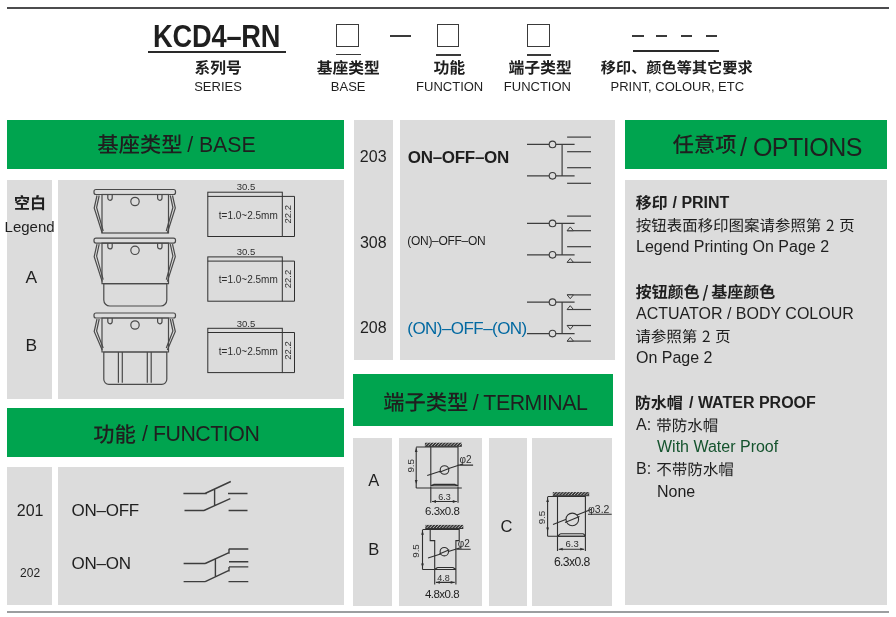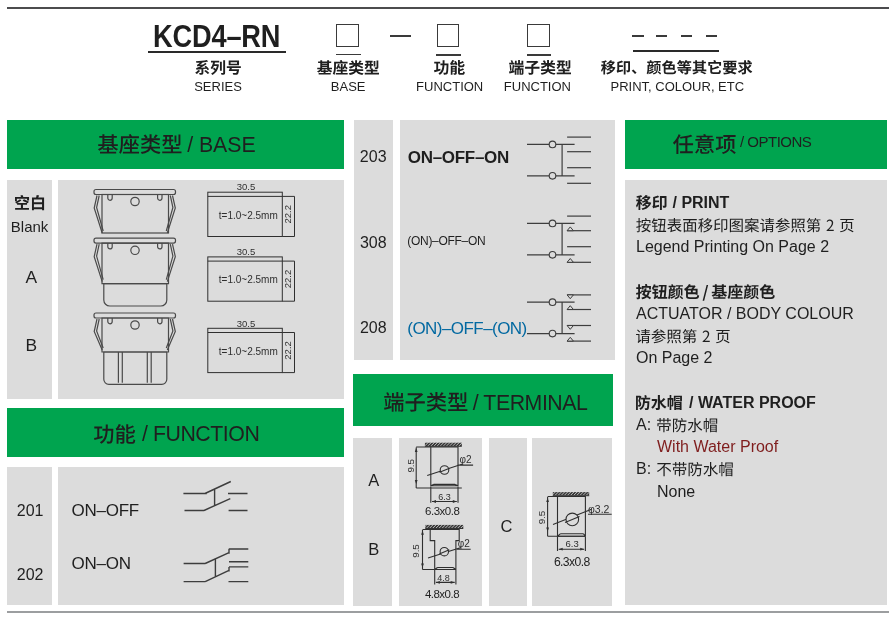--- a/index.html
+++ b/index.html
@@ -106,21 +106,21 @@
 <div style="position:absolute;left:472.8px;top:390.5px;font-size:21.3px;font-weight:400;color:#1f1f1f;white-space:nowrap;line-height:normal;letter-spacing:-0.45px">/ TERMINAL</div>
 
 <div class="gh" style="left:624.5px;top:120px;width:262.5px;height:49px"></div>
 
 <svg style="position:absolute;left:672.5px;top:134.4px;overflow:visible" width="62.8" height="20.0" viewBox="0 0 62.84 19.98">
     <g transform="scale(0.02130,-0.02130) translate(-18.0,-854.0)">
       <path d="M350 43V-47H948V43H693V329H962V421H693V684C779 701 861 721 929 744L859 824C735 779 525 740 342 716C352 694 366 659 370 635C443 644 520 654 597 667V421H310V329H597V43ZM282 843C223 689 123 539 18 443C36 420 65 369 75 346C110 380 145 420 178 464V-83H271V603C311 670 347 742 375 813ZM1293 150V31C1293 -52 1320 -75 1434 -75C1457 -75 1587 -75 1611 -75C1698 -75 1724 -48 1735 65C1710 70 1673 83 1653 96C1649 14 1643 3 1602 3C1572 3 1465 3 1443 3C1393 3 1384 7 1384 32V150ZM1735 136C1784 81 1837 6 1858 -43L1939 -5C1916 45 1861 118 1811 170ZM1173 160C1148 102 1102 31 1052 -12L1130 -59C1182 -11 1222 64 1252 126ZM1275 319H1728V261H1275ZM1275 435H1728V378H1275ZM1186 497V199H1440L1402 162C1457 134 1526 88 1559 56L1617 115C1588 140 1537 174 1489 199H1822V497ZM1352 703H1647C1638 677 1623 644 1609 616H1388C1382 641 1367 676 1352 703ZM1435 836C1444 818 1453 798 1461 778H1117V703H1331L1264 689C1275 667 1286 640 1293 616H1070V541H1934V616H1706L1747 690L1680 703H1882V778H1565C1555 803 1540 832 1526 854ZM2610 493V285C2610 183 2580 60 2310 -11C2330 -29 2358 -64 2370 -84C2652 4 2705 150 2705 284V493ZM2688 83C2763 35 2859 -35 2905 -82L2968 -16C2919 29 2821 96 2747 141ZM2025 195 2048 96C2143 128 2266 170 2383 211L2371 291L2257 259V641H2366V731H2042V641H2163V232ZM2414 625V153H2507V541H2805V156H2901V625H2666C2680 653 2695 685 2710 717H2960V802H2382V717H2599C2590 686 2579 653 2568 625Z" fill="#1f1f1f"></path>
     </g>
   </svg>
 
-<div style="position:absolute;left:740.0px;top:132.9px;font-size:15px;font-weight:400;color:#1f1f1f;white-space:nowrap;line-height:normal;letter-spacing:-0.5px">/ OPTIONS</div>
+<div style="position:absolute;left:740.0px;top:132.9px;font-size:25px;font-weight:400;color:#1f1f1f;white-space:nowrap;line-height:normal;letter-spacing:-0.5px">/ OPTIONS</div>
 
 <div class="p" style="left:7px;top:180px;width:44.5px;height:219px"></div>
 
 <div class="p" style="left:58px;top:180px;width:286px;height:219px"></div>
 
 <div class="p" style="left:7px;top:467px;width:44.5px;height:138px"></div>
 
 <div class="p" style="left:58px;top:467px;width:286px;height:138px"></div>
 
 <div class="p" style="left:354.3px;top:120px;width:38.4px;height:240px"></div>
@@ -136,21 +136,21 @@
 <div class="p" style="left:532.3px;top:438px;width:80.1px;height:168px"></div>
 
 <div class="p" style="left:624.5px;top:180px;width:262.5px;height:425px"></div>
 
 <svg style="position:absolute;left:15.4px;top:194.9px;overflow:visible" width="29.1" height="15.2" viewBox="0 0 29.09 15.15">
     <g transform="scale(0.01600,-0.01600) translate(-62.0,-859.0)">
       <path d="M540 508C640 459 783 384 852 340L934 436C858 479 711 547 617 590ZM377 589C290 524 179 469 69 435L137 326L192 351V249H432V53H69V-56H935V53H560V249H815V356H203C295 400 389 457 460 515ZM402 824C414 798 426 766 436 737H62V491H180V628H815V511H940V737H584C570 774 547 822 530 859ZM1416 854C1409 809 1393 753 1376 704H1123V-88H1244V-23H1752V-87H1880V704H1514C1534 743 1554 788 1573 833ZM1244 98V285H1752V98ZM1244 404V582H1752V404Z" fill="#1f1f1f"></path>
     </g>
   </svg>
 
-<div style="position:absolute;left:29.6px;top:217.8px;font-size:15.0px;font-weight:400;color:#1f1f1f;white-space:nowrap;line-height:normal;transform:translateX(-50%);transform-origin:0 50%">Blank</div>
+<div style="position:absolute;left:29.6px;top:217.8px;font-size:15.0px;font-weight:400;color:#1f1f1f;white-space:nowrap;line-height:normal;transform:translateX(-50%);transform-origin:0 50%">Legend</div>
 
 <div style="position:absolute;left:31.4px;top:266.8px;font-size:17.4px;font-weight:400;color:#1f1f1f;white-space:nowrap;line-height:normal;transform:translateX(-50%);transform-origin:0 50%">A</div>
 
 <div style="position:absolute;left:31.4px;top:334.9px;font-size:17.4px;font-weight:400;color:#1f1f1f;white-space:nowrap;line-height:normal;transform:translateX(-50%);transform-origin:0 50%">B</div>
 
 <svg style="position:absolute;left:58px;top:180px" width="286" height="219" viewBox="0 0 286 219">
 <g fill="none" stroke="#4a4a4a" stroke-width="1.2">
 <rect x="36" y="9.5" width="81.5" height="5" rx="2"></rect>
       <path d="M49.8,14.5 v3.6 a2.2,2.2 0 0 0 4.4,0 v-3.6"></path>
       <path d="M99.6,14.5 v3.6 a2.2,2.2 0 0 0 4.4,0 v-3.6"></path>
@@ -214,21 +214,21 @@
     </g>
     <text x="188" y="146.5" font-size="9.5" fill="#2f2f2f" text-anchor="middle">30.5</text>
     <text x="190.3" y="174.60000000000002" font-size="10" fill="#2f2f2f" text-anchor="middle">t=1.0~2.5mm</text>
     <text x="230.2" y="173.60000000000002" font-size="9.5" fill="#2f2f2f" text-anchor="middle" transform="rotate(-90 230.2 170.4)">22.2</text>
 </svg>
 
 <div style="position:absolute;left:30.1px;top:501.8px;font-size:16.0px;font-weight:400;color:#1f1f1f;white-space:nowrap;line-height:normal;transform:translateX(-50%);transform-origin:0 50%">201</div>
 
 <div style="position:absolute;left:71.5px;top:500.5px;font-size:17.0px;font-weight:400;color:#1f1f1f;white-space:nowrap;line-height:normal;letter-spacing:-0.25px">ON–OFF</div>
 
-<div style="position:absolute;left:30.1px;top:566.1px;font-size:16.0px;font-weight:400;color:#1f1f1f;white-space:nowrap;line-height:normal;transform:translateX(-50%);transform-origin:0 50%">202</div>
+<div style="position:absolute;left:30.1px;top:566.1px;font-size:12px;font-weight:400;color:#1f1f1f;white-space:nowrap;line-height:normal;transform:translateX(-50%);transform-origin:0 50%">202</div>
 
 <div style="position:absolute;left:71.5px;top:554px;font-size:17.0px;font-weight:400;color:#1f1f1f;white-space:nowrap;line-height:normal;letter-spacing:-0.25px">ON–ON</div>
 
 <svg style="position:absolute;left:58px;top:467px" width="286" height="138" viewBox="0 0 286 138">
 <g fill="none" stroke="#3d3d3d" stroke-width="1.4">
 
 <path d="M125.4,26.5 H148.8 M147,26.5 L172.8,14.5 M170,26.5 H189.5 M156.6,22 V39.1 M126.5,43.5 H146 M146,43.5 L172.3,31.6 M170.6,43.5 H189.5"></path>
 
 <path d="M125.6,96.5 H147.2 M147.2,96.5 L171,85.7 M171,81.7 V86.8 M171,82 H190.3 M171,94.8 H190.3 M157.4,91.8 V109.8 M125.6,114.6 H147.2 M147.2,114.6 L171,103.3 M171,99.9 V104.4 M171,99.9 H190.3 M170.5,114.6 H190.3"></path>
 </g>
@@ -422,21 +422,21 @@
 <div style="position:absolute;left:689.0px;top:393.8px;font-size:16.0px;font-weight:700;color:#1f1f1f;white-space:nowrap;line-height:normal">/ WATER PROOF</div>
 
 <div style="position:absolute;left:636.0px;top:416.0px;font-size:16.0px;font-weight:400;color:#1f1f1f;white-space:nowrap;line-height:normal">A:</div>
 
 <svg style="position:absolute;left:657.0px;top:417.9px;overflow:visible" width="60.2" height="14.3" viewBox="0 0 60.17 14.26">
     <g transform="scale(0.01550,-0.01550) translate(-51.0,-839.0)">
       <path d="M78 504V301H151V439H458V326H187V10H262V259H458V-80H535V259H754V91C754 79 750 76 737 75C723 75 679 74 626 76C637 57 647 30 651 10C719 10 765 10 793 22C822 32 830 52 830 90V326H535V439H847V301H924V504ZM716 835V721H535V835H460V721H289V835H214V721H51V655H214V553H289V655H460V555H535V655H716V550H790V655H951V721H790V835ZM1600 822C1618 774 1638 710 1647 672L1718 693C1709 730 1688 792 1669 838ZM1372 672V601H1531C1524 333 1504 98 1282 -22C1300 -35 1322 -60 1332 -77C1507 20 1568 184 1591 380H1816C1807 123 1795 27 1774 4C1765 -6 1755 -9 1737 -8C1717 -8 1665 -8 1610 -3C1623 -24 1632 -55 1633 -77C1686 -79 1741 -81 1770 -77C1801 -74 1821 -67 1839 -44C1870 -8 1881 104 1892 414C1892 425 1892 449 1892 449H1598C1601 498 1604 549 1605 601H1952V672ZM1082 797V-80H1153V729H1300C1277 658 1246 564 1215 489C1291 408 1310 339 1310 283C1310 252 1304 224 1289 213C1279 207 1268 203 1255 203C1237 203 1216 203 1192 204C1204 185 1210 156 1211 136C1235 135 1262 135 1284 137C1304 140 1323 146 1338 157C1367 177 1379 220 1379 275C1379 339 1362 412 1284 498C1320 580 1360 685 1391 770L1340 801L1328 797ZM2071 584V508H2317C2269 310 2166 159 2039 76C2057 65 2087 36 2100 18C2241 118 2358 306 2407 568L2358 587L2344 584ZM2817 652C2768 584 2689 495 2623 433C2592 485 2564 540 2542 596V838H2462V22C2462 5 2456 1 2440 0C2424 -1 2372 -1 2314 1C2326 -22 2339 -59 2343 -81C2420 -81 2469 -79 2500 -65C2530 -52 2542 -28 2542 23V445C2633 264 2763 106 2919 24C2932 46 2957 77 2975 93C2854 149 2745 253 2660 377C2730 436 2819 527 2885 604ZM3447 803V462H3516V744H3860V462H3933V803ZM3548 666V613H3831V666ZM3548 536V482H3831V536ZM3066 650V126H3124V583H3197V-80H3262V583H3340V211C3340 203 3338 201 3331 200C3323 200 3305 200 3280 201C3290 183 3299 154 3301 136C3335 136 3358 137 3376 149C3393 161 3397 182 3397 209V650H3262V839H3197V650ZM3542 222H3836V147H3542ZM3542 278V348H3836V278ZM3542 92H3836V15H3542ZM3474 409V-78H3542V-45H3836V-78H3906V409Z" fill="#1f1f1f"></path>
     </g>
   </svg>
 
-<div style="position:absolute;left:657.0px;top:438.2px;font-size:16.0px;font-weight:400;color:#7f1d1d;white-space:nowrap;line-height:normal">With Water Proof</div>
+<div style="position:absolute;left:657.0px;top:438.2px;font-size:16.0px;font-weight:400;color:#14532d;white-space:nowrap;line-height:normal">With Water Proof</div>
 
 <div style="position:absolute;left:636.0px;top:460.4px;font-size:16.0px;font-weight:400;color:#1f1f1f;white-space:nowrap;line-height:normal">B:</div>
 
 <svg style="position:absolute;left:657.0px;top:462.3px;overflow:visible" width="75.8" height="14.3" viewBox="0 0 75.78 14.26">
     <g transform="scale(0.01550,-0.01550) translate(-44.0,-839.0)">
       <path d="M559 478C678 398 828 280 899 203L960 261C885 338 733 450 615 526ZM69 770V693H514C415 522 243 353 44 255C60 238 83 208 95 189C234 262 358 365 459 481V-78H540V584C566 619 589 656 610 693H931V770ZM1078 504V301H1151V439H1458V326H1187V10H1262V259H1458V-80H1535V259H1754V91C1754 79 1750 76 1737 75C1723 75 1679 74 1626 76C1637 57 1647 30 1651 10C1719 10 1765 10 1793 22C1822 32 1830 52 1830 90V326H1535V439H1847V301H1924V504ZM1716 835V721H1535V835H1460V721H1289V835H1214V721H1051V655H1214V553H1289V655H1460V555H1535V655H1716V550H1790V655H1951V721H1790V835ZM2600 822C2618 774 2638 710 2647 672L2718 693C2709 730 2688 792 2669 838ZM2372 672V601H2531C2524 333 2504 98 2282 -22C2300 -35 2322 -60 2332 -77C2507 20 2568 184 2591 380H2816C2807 123 2795 27 2774 4C2765 -6 2755 -9 2737 -8C2717 -8 2665 -8 2610 -3C2623 -24 2632 -55 2633 -77C2686 -79 2741 -81 2770 -77C2801 -74 2821 -67 2839 -44C2870 -8 2881 104 2892 414C2892 425 2892 449 2892 449H2598C2601 498 2604 549 2605 601H2952V672ZM2082 797V-80H2153V729H2300C2277 658 2246 564 2215 489C2291 408 2310 339 2310 283C2310 252 2304 224 2289 213C2279 207 2268 203 2255 203C2237 203 2216 203 2192 204C2204 185 2210 156 2211 136C2235 135 2262 135 2284 137C2304 140 2323 146 2338 157C2367 177 2379 220 2379 275C2379 339 2362 412 2284 498C2320 580 2360 685 2391 770L2340 801L2328 797ZM3071 584V508H3317C3269 310 3166 159 3039 76C3057 65 3087 36 3100 18C3241 118 3358 306 3407 568L3358 587L3344 584ZM3817 652C3768 584 3689 495 3623 433C3592 485 3564 540 3542 596V838H3462V22C3462 5 3456 1 3440 0C3424 -1 3372 -1 3314 1C3326 -22 3339 -59 3343 -81C3420 -81 3469 -79 3500 -65C3530 -52 3542 -28 3542 23V445C3633 264 3763 106 3919 24C3932 46 3957 77 3975 93C3854 149 3745 253 3660 377C3730 436 3819 527 3885 604ZM4447 803V462H4516V744H4860V462H4933V803ZM4548 666V613H4831V666ZM4548 536V482H4831V536ZM4066 650V126H4124V583H4197V-80H4262V583H4340V211C4340 203 4338 201 4331 200C4323 200 4305 200 4280 201C4290 183 4299 154 4301 136C4335 136 4358 137 4376 149C4393 161 4397 182 4397 209V650H4262V839H4197V650ZM4542 222H4836V147H4542ZM4542 278V348H4836V278ZM4542 92H4836V15H4542ZM4474 409V-78H4542V-45H4836V-78H4906V409Z" fill="#1f1f1f"></path>
     </g>
   </svg>
 
 <div style="position:absolute;left:657.0px;top:482.6px;font-size:16.0px;font-weight:400;color:#1f1f1f;white-space:nowrap;line-height:normal">None</div>

